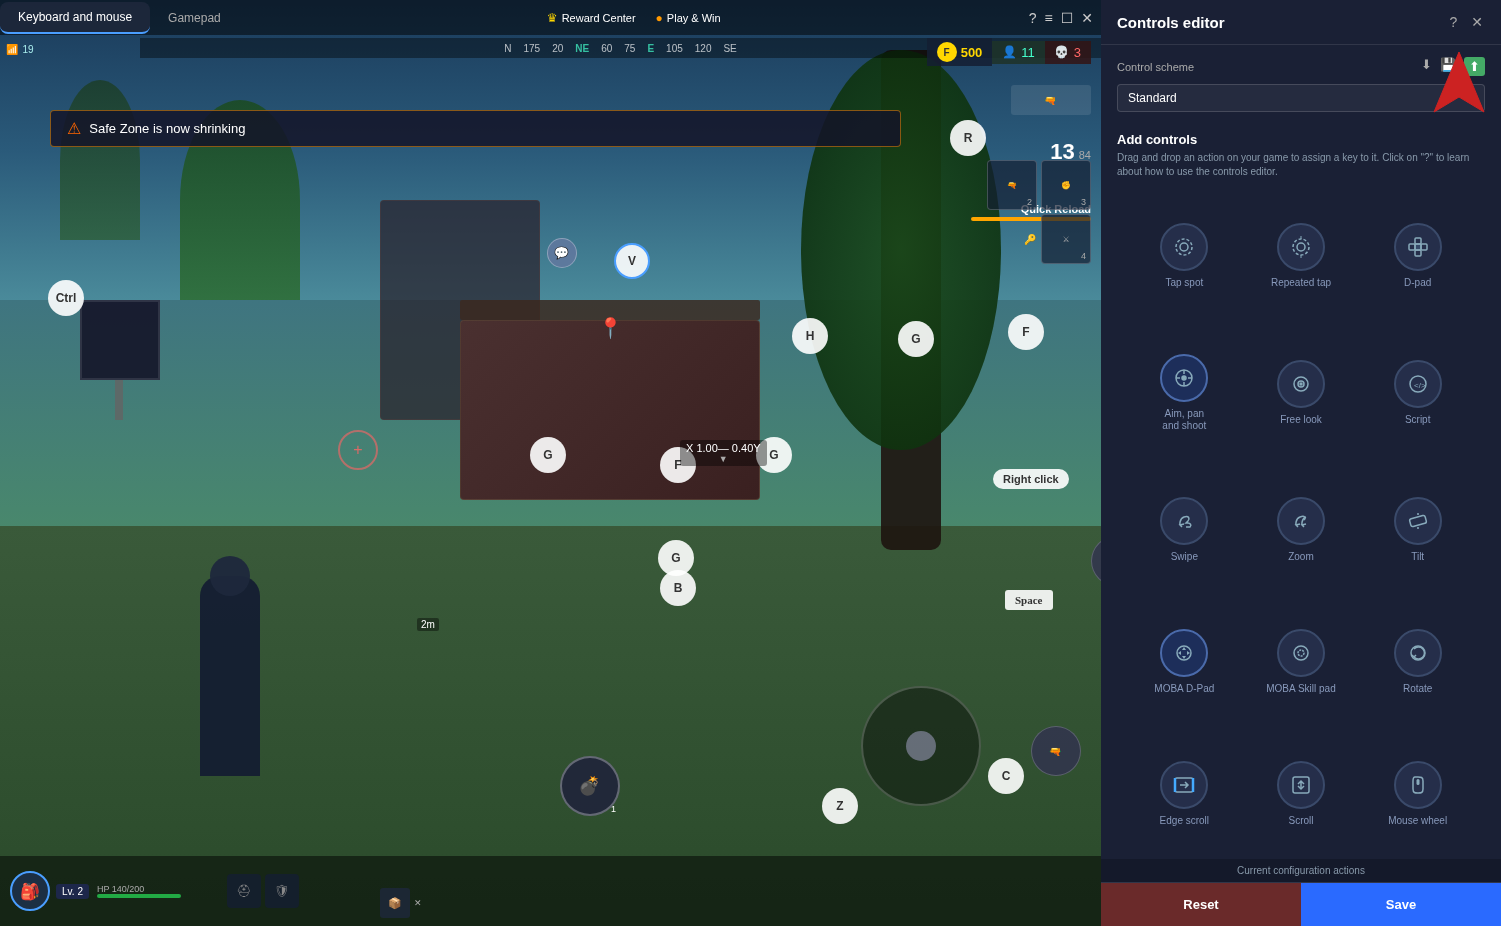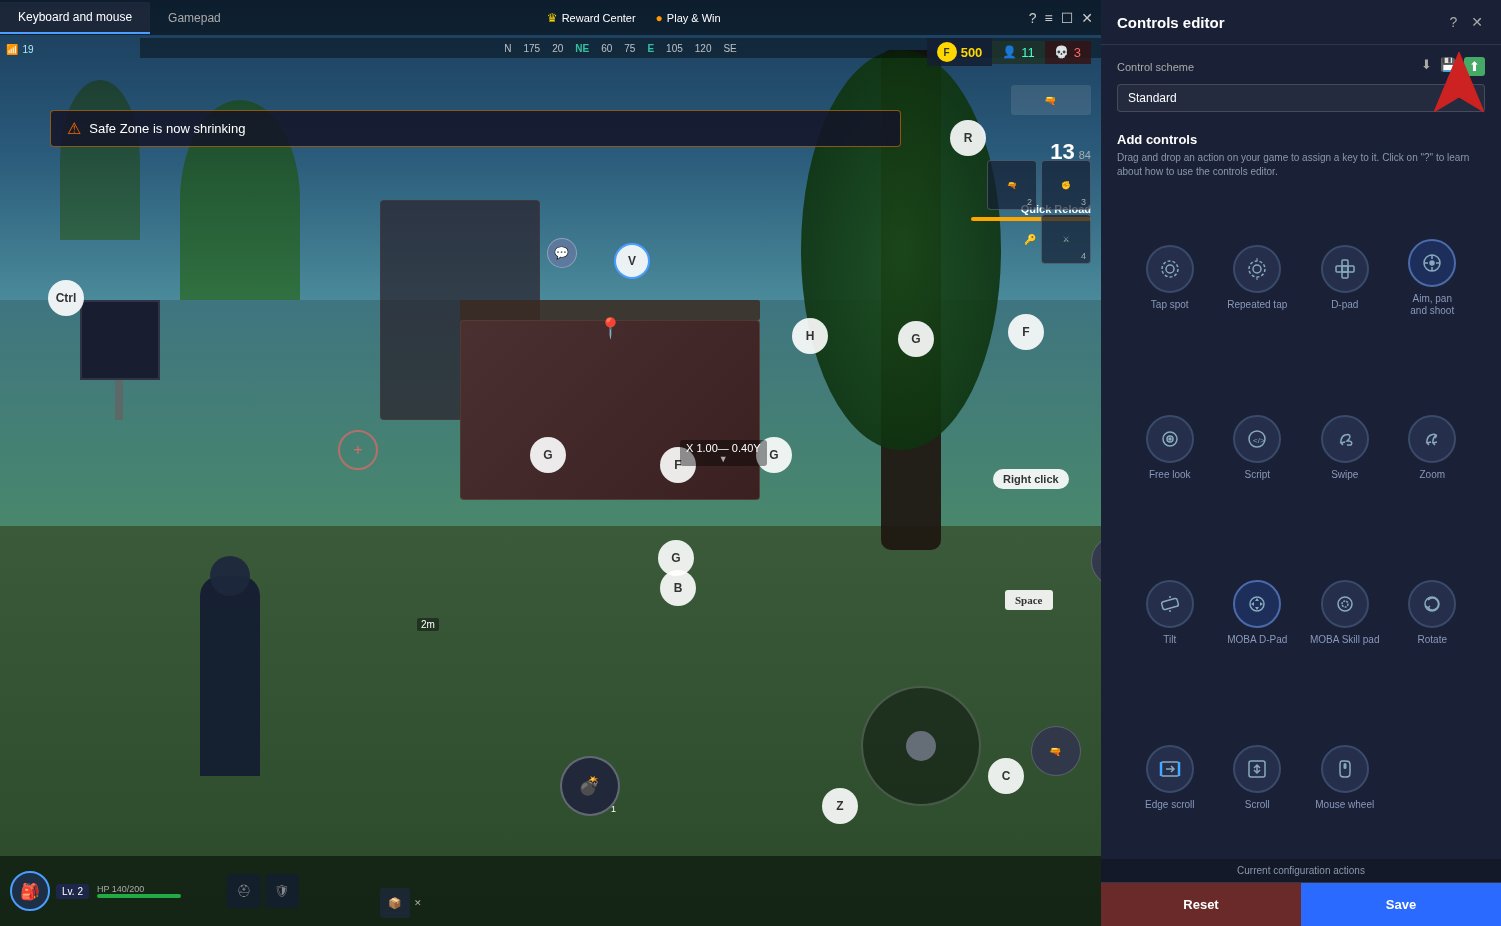--- a/index.html
+++ b/index.html
@@ -29,20 +29,21 @@
     
     .top-bar {
       position: absolute; top: 0; left: 0; right: 0; height: 35px;
       background: rgba(0,0,0,0.5);
       display: flex; align-items: center;
     }
 
     .tab-keyboard {
       background: rgba(30,40,60,0.9); color: #fff; padding: 8px 18px; font-size: 12px;
       border-bottom: 2px solid #4a9eff;
+      border-radius: 8px;
     }
     .tab-gamepad {
       color: #aaa; padding: 8px 18px; font-size: 12px;
     }
 
     .top-center {
       flex: 1; display: flex; align-items: center; justify-content: center; gap: 20px;
     }
     .reward-center, .play-win {
       display: flex; align-items: center; gap: 4px; color: #fff; font-size: 11px;
@@ -262,21 +263,21 @@
       color: #fff; font-size: 13px; font-weight: bold; margin-bottom: 4px;
     }
     .add-controls-desc {
       color: #8899aa; font-size: 10px; line-height: 1.4; margin-bottom: 8px;
     }
 
     
     .controls-grid {
       padding: 0 26px;
       display: grid;
-      grid-template-columns: repeat(4, 1fr);
+      grid-template-columns: repeat(3, 1fr);
       gap: 2px;
       flex: 1;
       overflow-y: auto;
     }
 
     .control-item {
       display: flex; flex-direction: column; align-items: center; justify-content: center;
       padding: 10px 6px; cursor: pointer; border-radius: 6px;
       border: 1px solid transparent;
       transition: background 0.1s;

